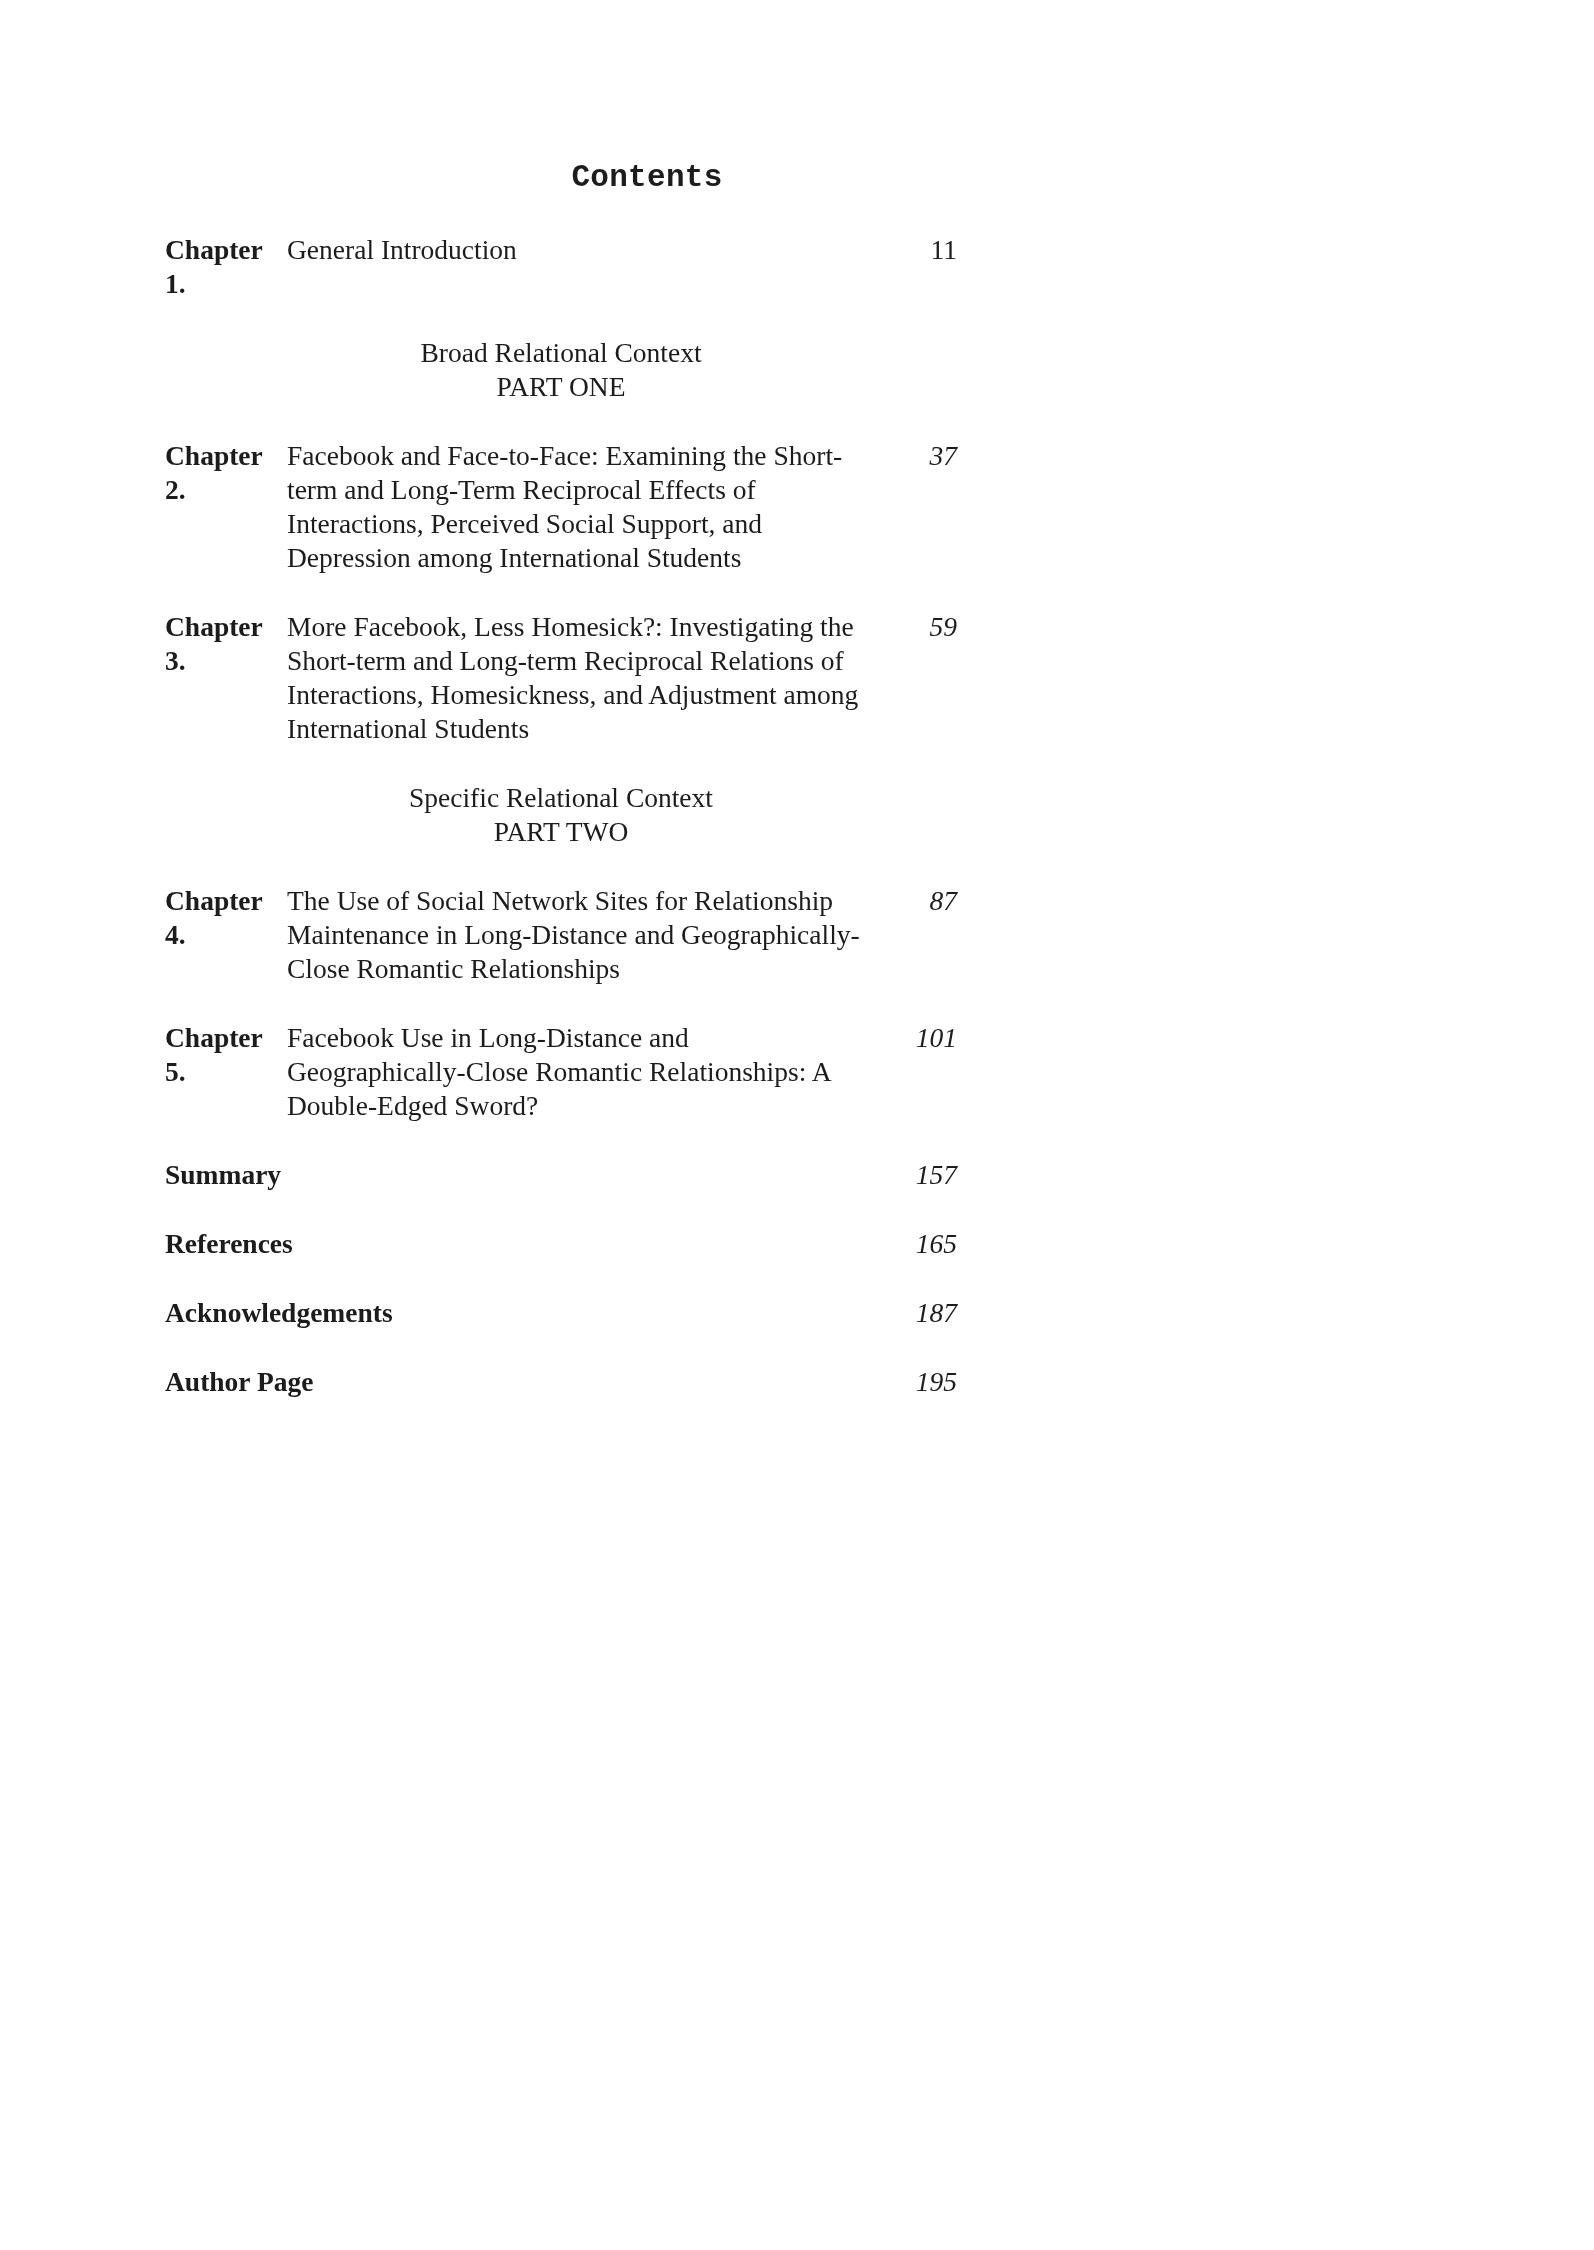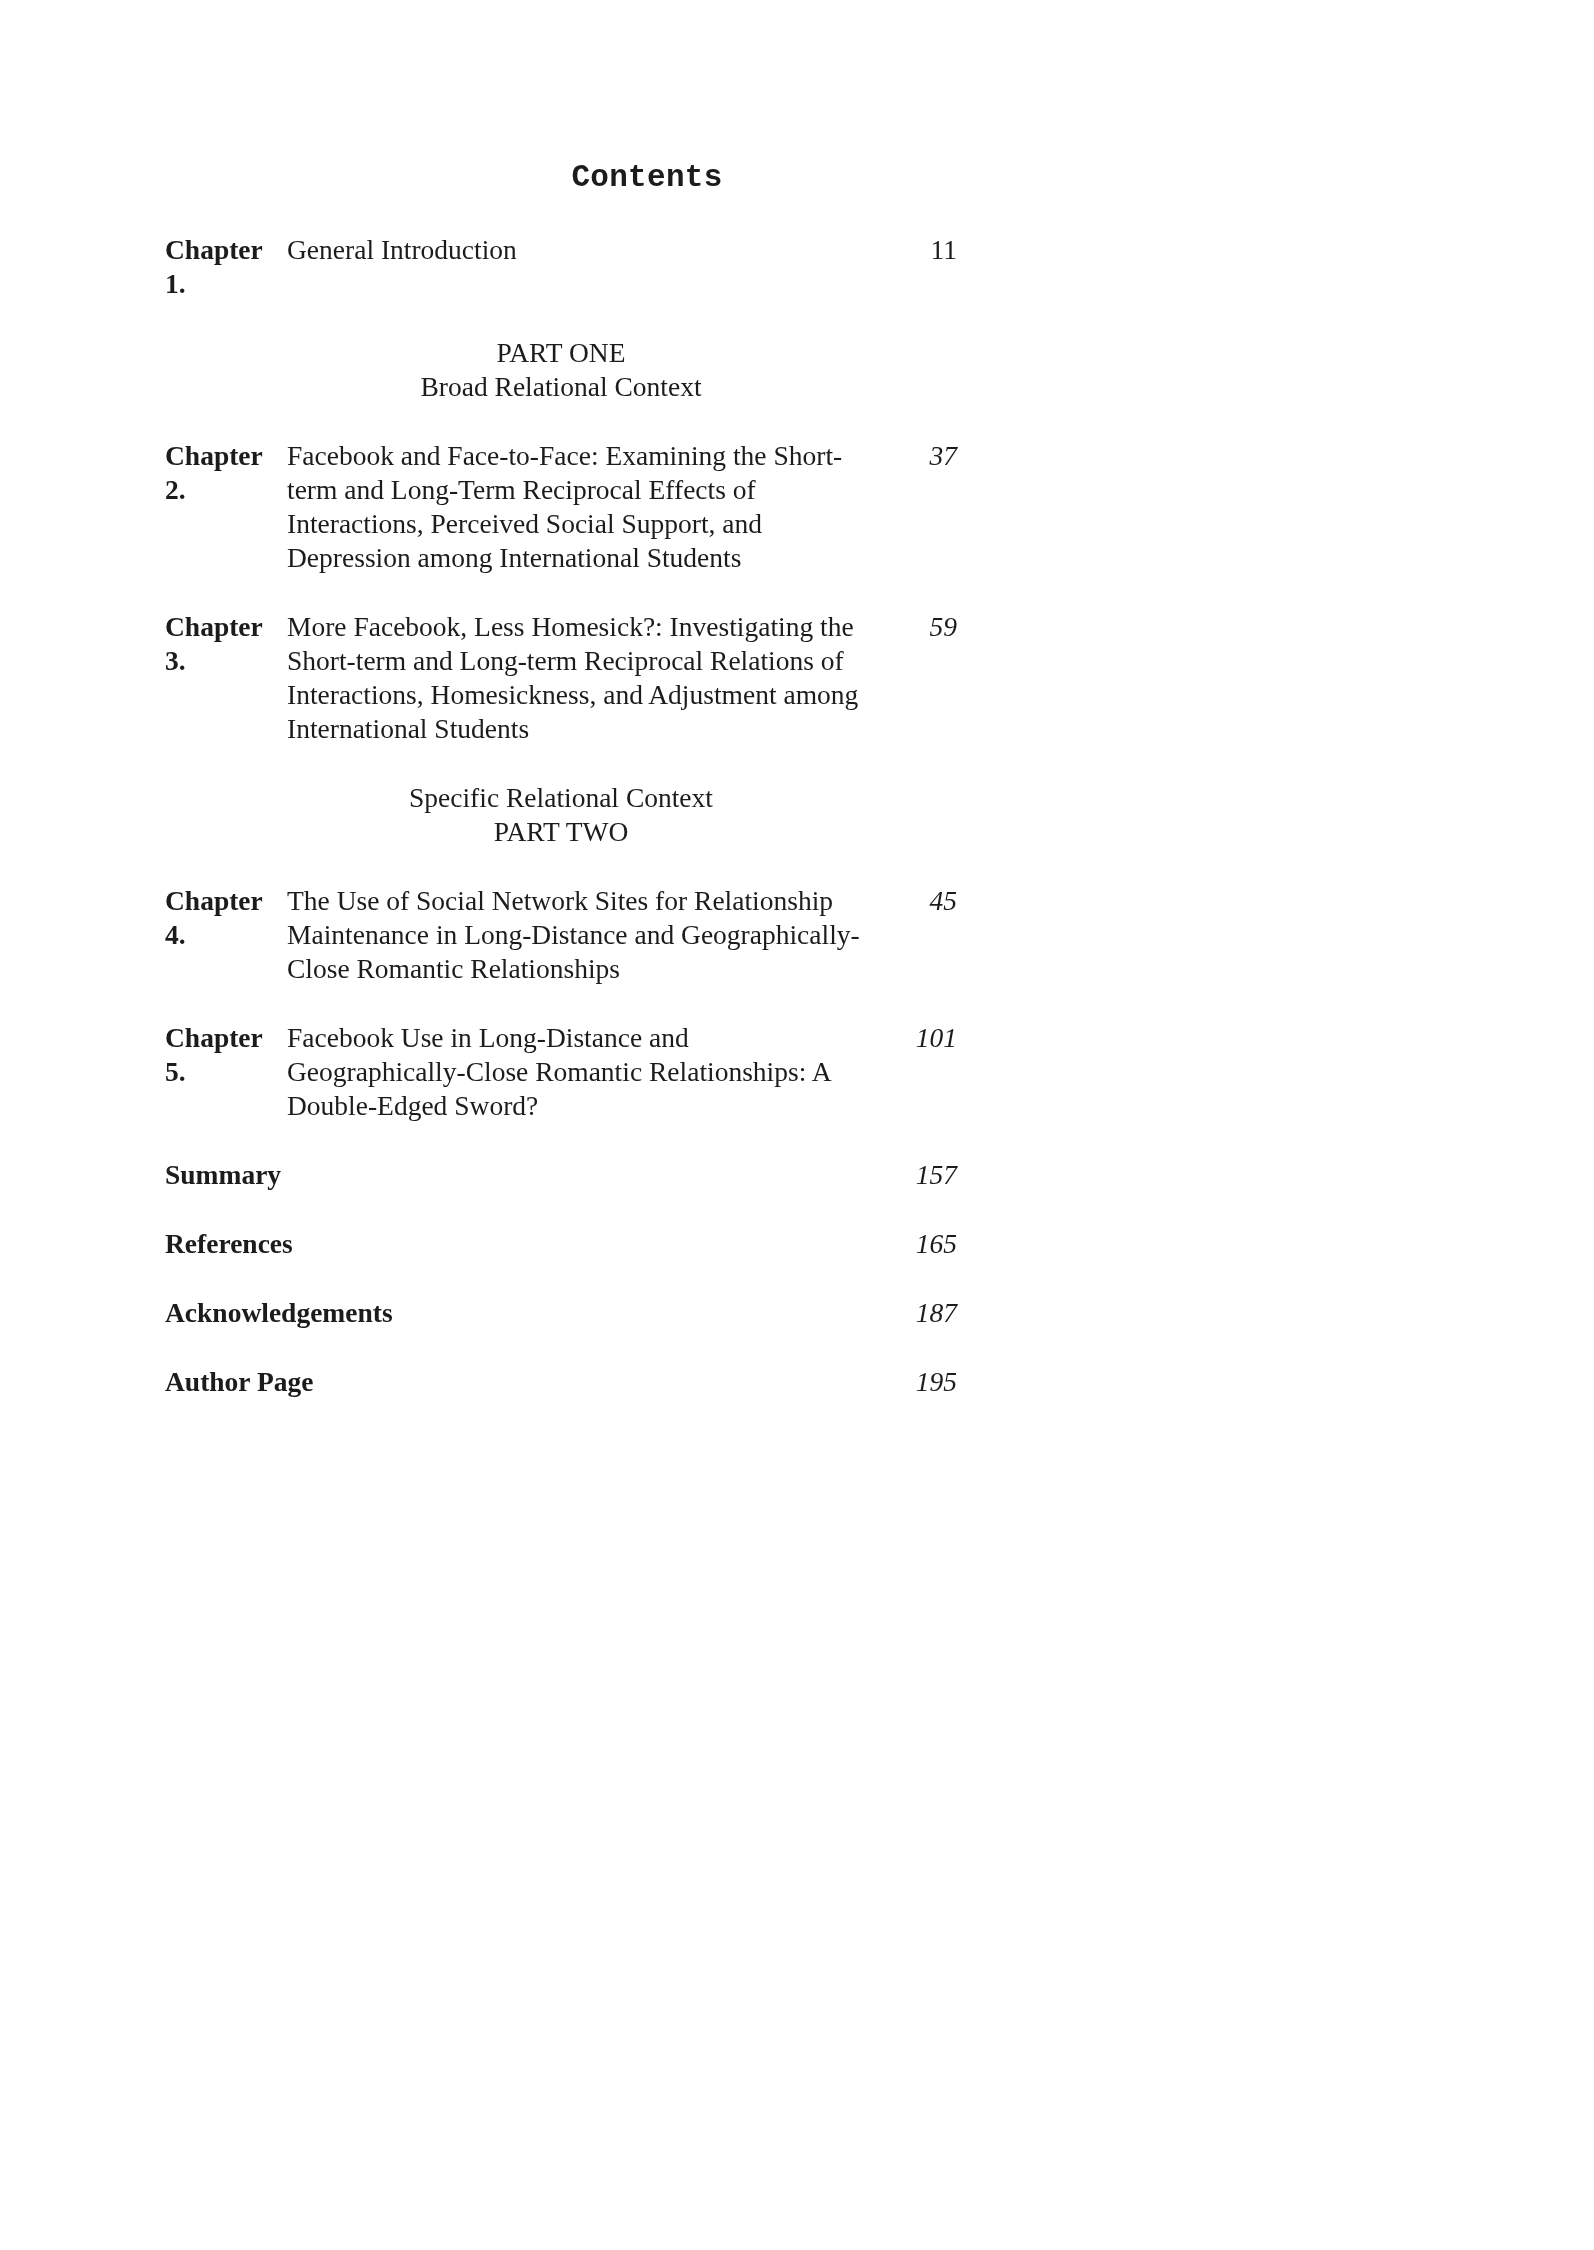--- a/index.html
+++ b/index.html
@@ -68,22 +68,22 @@
 
   <div class="doc-title">Contents</div>
 
   <div class="entry">
     <div class="chap-label">Chapter 1.</div>
     <div class="chap-title">General Introduction</div>
     <div class="page-num">11</div>
   </div>
 
   <div class="part-heading">
+    <div>Broad Relational Context</div>
     <div>PART ONE</div>
-    <div>Broad Relational Context</div>
   </div>
 
   <div class="entry">
     <div class="chap-label">Chapter 2.</div>
     <div class="chap-title">Facebook and Face-to-Face: Examining the Short-term and Long-Term Reciprocal Effects of Interactions, Perceived Social Support, and Depression among International Students</div>
     <div class="page-num it">37</div>
   </div>
 
   <div class="entry">
     <div class="chap-label">Chapter 3.</div>
@@ -92,21 +92,21 @@
   </div>
 
   <div class="part-heading">
     <div>Specific Relational Context</div>
     <div>PART TWO</div>
   </div>
 
   <div class="entry">
     <div class="chap-label">Chapter 4.</div>
     <div class="chap-title">The Use of Social Network Sites for Relationship Maintenance in Long-Distance and Geographically-Close Romantic Relationships</div>
-    <div class="page-num it">45</div>
+    <div class="page-num it">87</div>
   </div>
 
   <div class="entry">
     <div class="chap-label">Chapter 5.</div>
     <div class="chap-title">Facebook Use in Long-Distance and Geographically-Close Romantic Relationships: A Double-Edged Sword?</div>
     <div class="page-num it">101</div>
   </div>
 
 
   <div class="entry">

